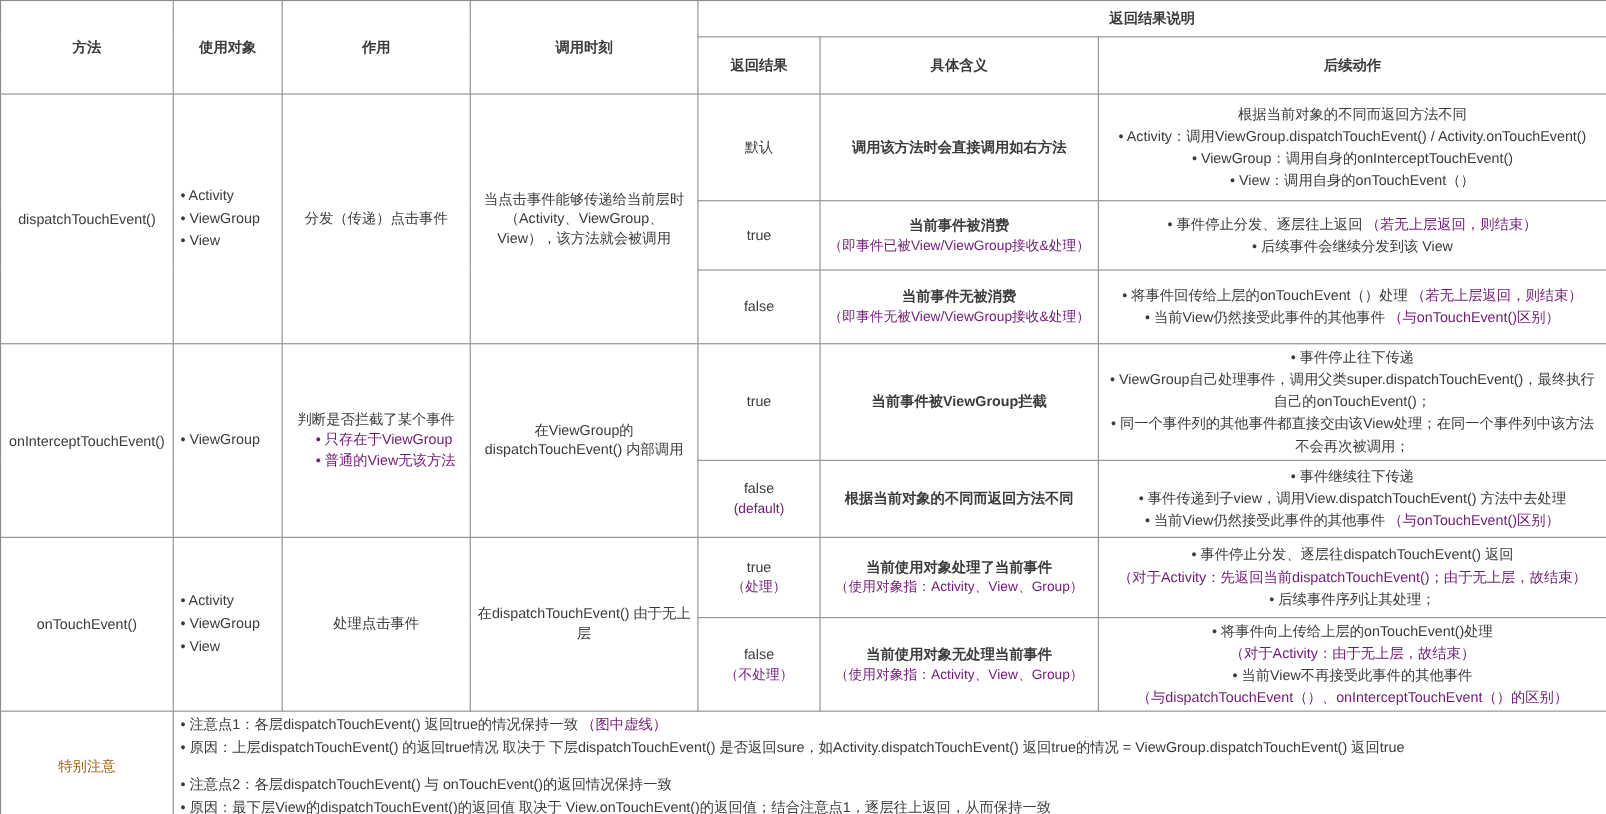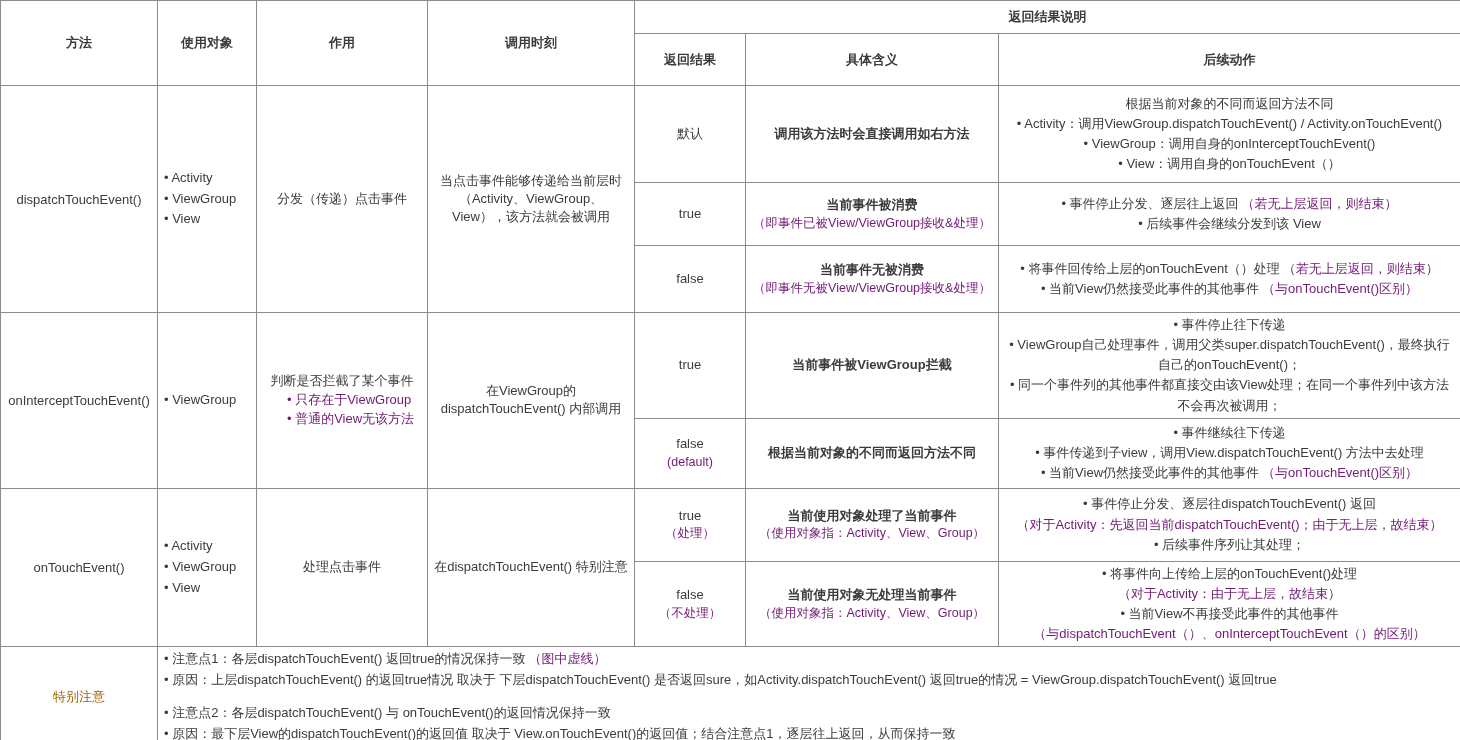--- a/index.html
+++ b/index.html
@@ -154,21 +154,21 @@
   </tr>
 
   <tr style="height:73px">
     <td class="cc" rowspan="2">onTouchEvent()</td>
     <td class="targets" rowspan="2">
       <div>• Activity</div>
       <div>• ViewGroup</div>
       <div>• View</div>
     </td>
     <td class="cc" rowspan="2">处理点击事件</td>
-    <td class="cc" rowspan="2">在dispatchTouchEvent() 特别注意</td>
+    <td class="cc" rowspan="2">在dispatchTouchEvent() 由于无上层</td>
     <td>
       <div class="res-main">true</div>
       <div class="sub-note blue">（处理）</div>
     </td>
     <td>
       <div class="mean-main">当前使用对象处理了当前事件</div>
       <div class="sub-note blue">（使用对象指：Activity、View、Group）</div>
     </td>
     <td class="act">
       <div class="ln"><span>• 事件停止分发、逐层往dispatchTouchEvent() 返回</span></div>

